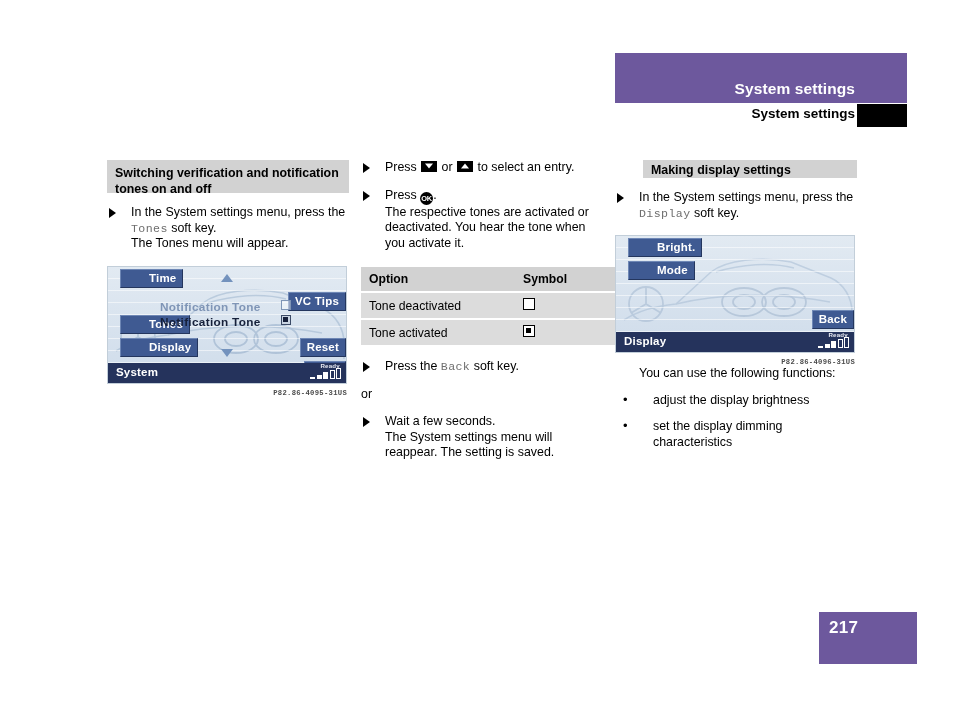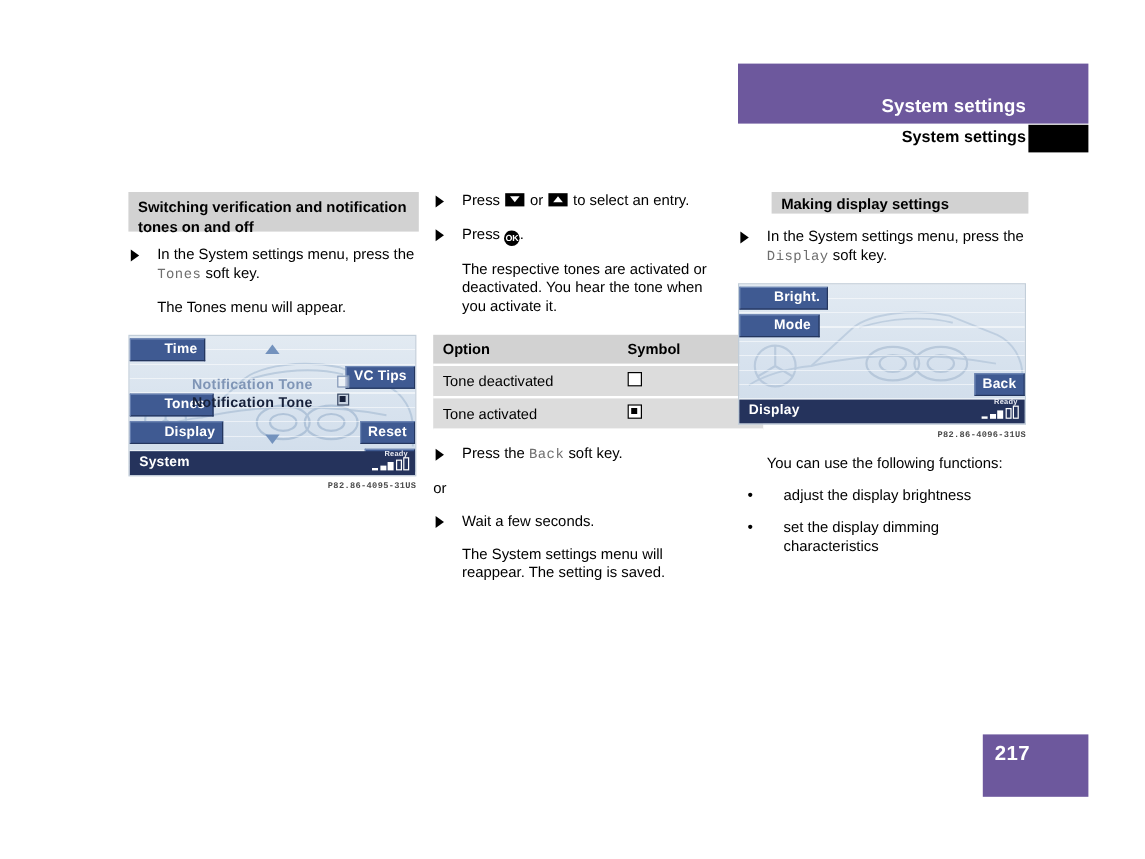--- a/index.html
+++ b/index.html
@@ -94,21 +94,21 @@
   }
   .step .tri {
     position: absolute;
     left: 2px;
     top: 3px;
     width: 0; height: 0;
     border-left: 7px solid #000;
     border-top: 5px solid transparent;
     border-bottom: 5px solid transparent;
   }
-  .indent { padding-left: 24px; margin-top: 12px; }
+  .indent { padding-left: 24px; }
   .plain  { margin-top: 12px; }
   .mono {
     font-family: "Liberation Mono", monospace;
     font-size: 11.6px;
     color: #6e6e6e;
     letter-spacing: 0.4px;
   }
 
   
   .keybox {
@@ -276,21 +276,21 @@
     font-size: 11.5px;
     font-weight: bold;
     padding: 2px 6px 3px 6px;
     letter-spacing: 0.2px;
     white-space: nowrap;
     border-top: 1px solid #6e87b5;
     border-left: 1px solid #6e87b5;
     border-right: 1px solid #24365e;
     border-bottom: 1px solid #24365e;
   }
-  .softkey.left { left: 0; padding-left: 28px; }
+  .softkey.left { left: 12px; padding-left: 28px; }
   .softkey.right { right: 0; }
 
   .menu-row {
     position: absolute;
     font-size: 11.8px;
     font-weight: bold;
     letter-spacing: 0.3px;
     white-space: nowrap;
   }
   .menu-row.dim { color: #7f95b6; }
@@ -342,20 +342,21 @@
   }
 
   
   .pagenum-box {
     position: absolute;
     left: 819px;
     top: 612px;
     width: 88px;
     height: 52px;
     background: #6d589d;
+    padding-left: 10px;
   }
   .pagenum-box span {
     position: absolute;
     left: 10px;
     top: 6px;
     color: #ffffff;
     font-size: 17px;
     font-weight: bold;
     letter-spacing: 0.3px;
   }

